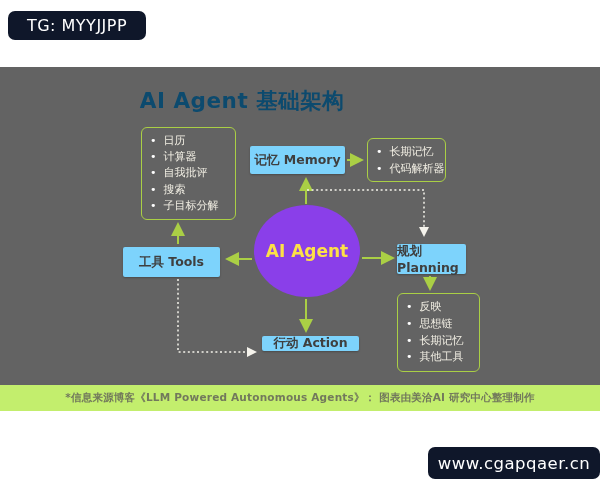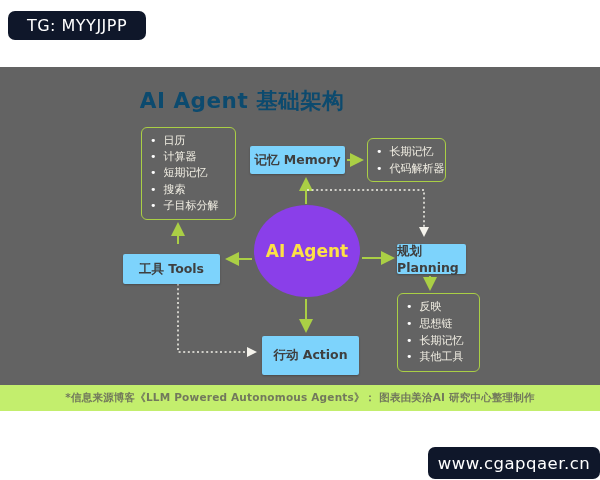--- a/index.html
+++ b/index.html
@@ -26,23 +26,23 @@
   }
 
   
   .node {
     background: #7dd3fc; color: #3f3f3f;
     display: flex; align-items: center; justify-content: center;
     font-size: 12.5px; font-weight: bold;
     border-radius: 2px; box-shadow: 0 1px 2px rgba(0,0,0,0.25);
   }
   #memory-box   { left: 250px; top: 146px; width: 95px; height: 28px; }
-  #tools-box    { left: 123px; top: 247px; width: 97px; height: 30px; margin-top: 7px; }
+  #tools-box    { left: 123px; top: 247px; width: 97px; height: 30px; }
   #planning-box { left: 397px; top: 244px; width: 69px; height: 30px; }
-  #action-box   { left: 262px; top: 336px; width: 97px; height: 39px; }
+  #action-box   { left: 262px; top: 336px; width: 97px; height: 15px; }
 
   
   .glist {
     border: 1.5px solid #aacf45; border-radius: 6px;
     padding: 5px 6px 5px 8px; list-style: none;
     color: #f2efe4; font-size: 11px;
   }
   .glist li { display: flex; align-items: center; line-height: 16px; white-space: nowrap; }
   .glist .bullet { font-size: 11px; margin-right: 7px; color: #ffffff; }
   #tool-list     { left: 141px; top: 127px; width: 95px; }
@@ -109,21 +109,21 @@
   <li>
       <span class="bullet">•</span>
       <span>日历</span>
     </li>
   <li>
       <span class="bullet">•</span>
       <span>计算器</span>
     </li>
   <li>
       <span class="bullet">•</span>
-      <span>短期记忆</span>
+      <span>自我批评</span>
     </li>
   <li>
       <span class="bullet">•</span>
       <span>搜索</span>
     </li>
   <li>
       <span class="bullet">•</span>
       <span>子目标分解</span>
     </li>
 </ul>

